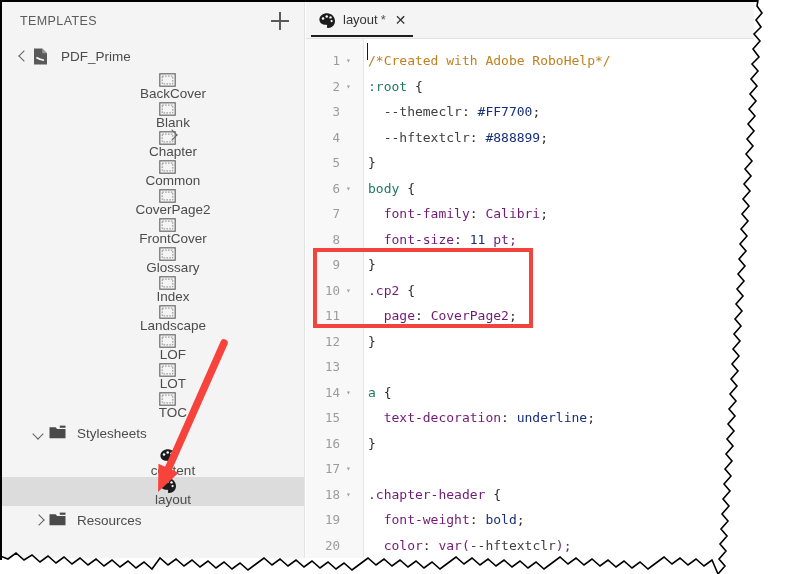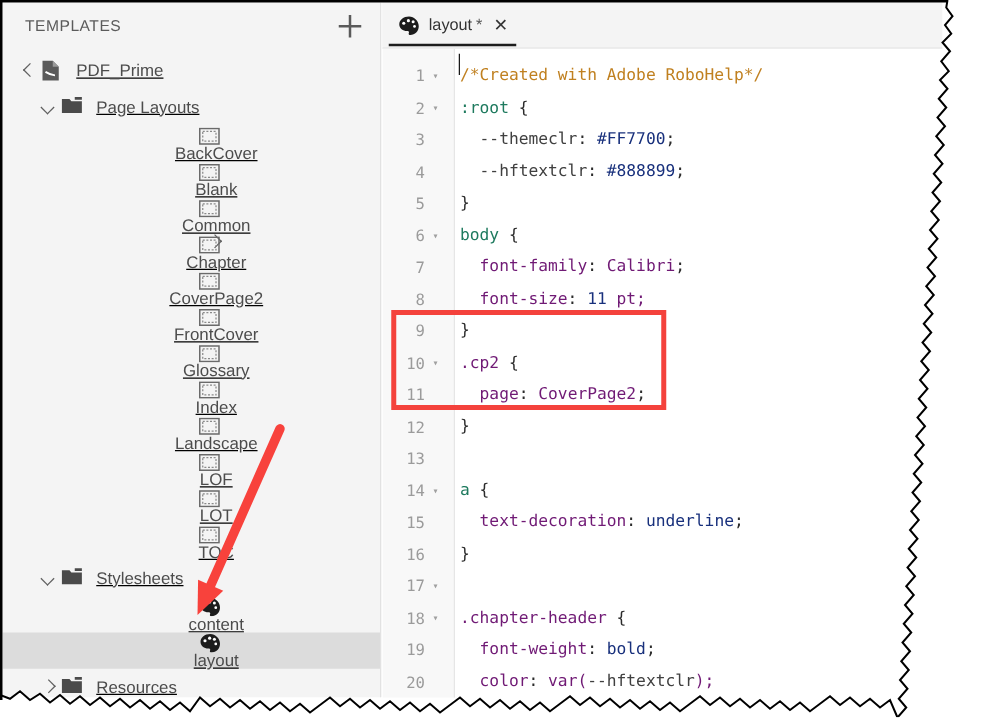--- a/index.html
+++ b/index.html
@@ -72,21 +72,21 @@
     cursor: pointer;
   }
   .add-btn::before, .add-btn::after {
     content: "";
     position: absolute;
     background: #5a5a5a;
   }
   .add-btn::before { left: 9px; top: 1px; width: 1.6px; height: 18px; }
   .add-btn::after  { left: 1px; top: 9px; width: 18px;  height: 1.6px; }
 
-  .tree { position: relative; padding-top: 2px; text-decoration: underline; }
+  .tree { position: relative; padding-top: 2px; }
 
   .tree-row {
     position: relative;
     display: flex;
     align-items: center;
     height: 29px;
     font-size: 13.5px;
     color: #4c4c4c;
     cursor: pointer;
     padding-right: 8px;
@@ -300,30 +300,20 @@
             <span class="twisty back"></span>
             <span class="ic">
               <svg width="15" height="17" viewBox="0 0 15 17">
                 <path d="M1 0.6h8.2L14 5.3v11.1H1z" fill="#5a5a5a"></path>
                 <path d="M9.2 0.6L14 5.3H9.2z" fill="#9a9a9a"></path>
                 <path d="M3.4 9.5c2.2 1.4 5.3 2.6 7.6 2.8" stroke="#ffffff" stroke-width="1.5" fill="none"></path>
               </svg>
             </span>
             <span class="tree-label">PDF_Prime</span>
           </div>
-          <div class="tree-row lvl1">
-            <span class="twisty open"></span>
-            <span class="ic">
-              <svg width="17" height="14" viewBox="0 0 17 14">
-                <path d="M0.5 2.2h6.1l1.5 1.7h8.4v9.4H0.5z" fill="#4a4a4a"></path>
-                <rect x="10.8" y="0.6" width="5.7" height="2.2" fill="#4a4a4a"></rect>
-              </svg>
-            </span>
-            <span class="tree-label">Page Layouts</span>
-          </div>
           <div class="tree-row lvl2">
             <span class="twisty"></span>
             <span class="ic">
               <svg width="17" height="14" viewBox="0 0 17 14">
                 <rect x="0.8" y="0.8" width="15.4" height="12.4" fill="none" stroke="#6a6a6a" stroke-width="1.2"></rect>
                 <rect x="3.2" y="3.1" width="10.6" height="7.8" fill="none" stroke="#8a8a8a" stroke-width="1" stroke-dasharray="1.6 1.3"></rect>
               </svg>
             </span>
             <span class="tree-label">BackCover</span>
           </div>
@@ -331,38 +321,38 @@
             <span class="twisty"></span>
             <span class="ic">
               <svg width="17" height="14" viewBox="0 0 17 14">
                 <rect x="0.8" y="0.8" width="15.4" height="12.4" fill="none" stroke="#6a6a6a" stroke-width="1.2"></rect>
                 <rect x="3.2" y="3.1" width="10.6" height="7.8" fill="none" stroke="#8a8a8a" stroke-width="1" stroke-dasharray="1.6 1.3"></rect>
               </svg>
             </span>
             <span class="tree-label">Blank</span>
           </div>
           <div class="tree-row lvl2">
+            <span class="twisty closed"></span>
+            <span class="ic">
+              <svg width="17" height="14" viewBox="0 0 17 14">
+                <rect x="0.8" y="0.8" width="15.4" height="12.4" fill="none" stroke="#6a6a6a" stroke-width="1.2"></rect>
+                <rect x="3.2" y="3.1" width="10.6" height="7.8" fill="none" stroke="#8a8a8a" stroke-width="1" stroke-dasharray="1.6 1.3"></rect>
+              </svg>
+            </span>
+            <span class="tree-label">Chapter</span>
+          </div>
+          <div class="tree-row lvl2">
             <span class="twisty"></span>
             <span class="ic">
               <svg width="17" height="14" viewBox="0 0 17 14">
                 <rect x="0.8" y="0.8" width="15.4" height="12.4" fill="none" stroke="#6a6a6a" stroke-width="1.2"></rect>
                 <rect x="3.2" y="3.1" width="10.6" height="7.8" fill="none" stroke="#8a8a8a" stroke-width="1" stroke-dasharray="1.6 1.3"></rect>
               </svg>
             </span>
             <span class="tree-label">Common</span>
-          </div>
-          <div class="tree-row lvl2">
-            <span class="twisty closed"></span>
-            <span class="ic">
-              <svg width="17" height="14" viewBox="0 0 17 14">
-                <rect x="0.8" y="0.8" width="15.4" height="12.4" fill="none" stroke="#6a6a6a" stroke-width="1.2"></rect>
-                <rect x="3.2" y="3.1" width="10.6" height="7.8" fill="none" stroke="#8a8a8a" stroke-width="1" stroke-dasharray="1.6 1.3"></rect>
-              </svg>
-            </span>
-            <span class="tree-label">Chapter</span>
           </div>
           <div class="tree-row lvl2">
             <span class="twisty"></span>
             <span class="ic">
               <svg width="17" height="14" viewBox="0 0 17 14">
                 <rect x="0.8" y="0.8" width="15.4" height="12.4" fill="none" stroke="#6a6a6a" stroke-width="1.2"></rect>
                 <rect x="3.2" y="3.1" width="10.6" height="7.8" fill="none" stroke="#8a8a8a" stroke-width="1" stroke-dasharray="1.6 1.3"></rect>
               </svg>
             </span>
             <span class="tree-label">CoverPage2</span>

